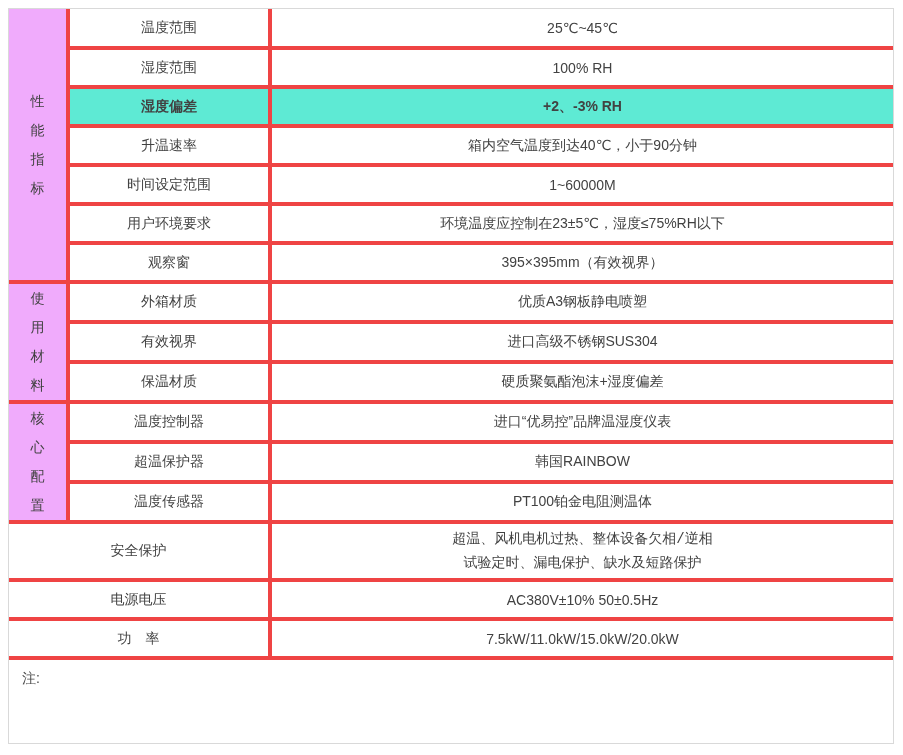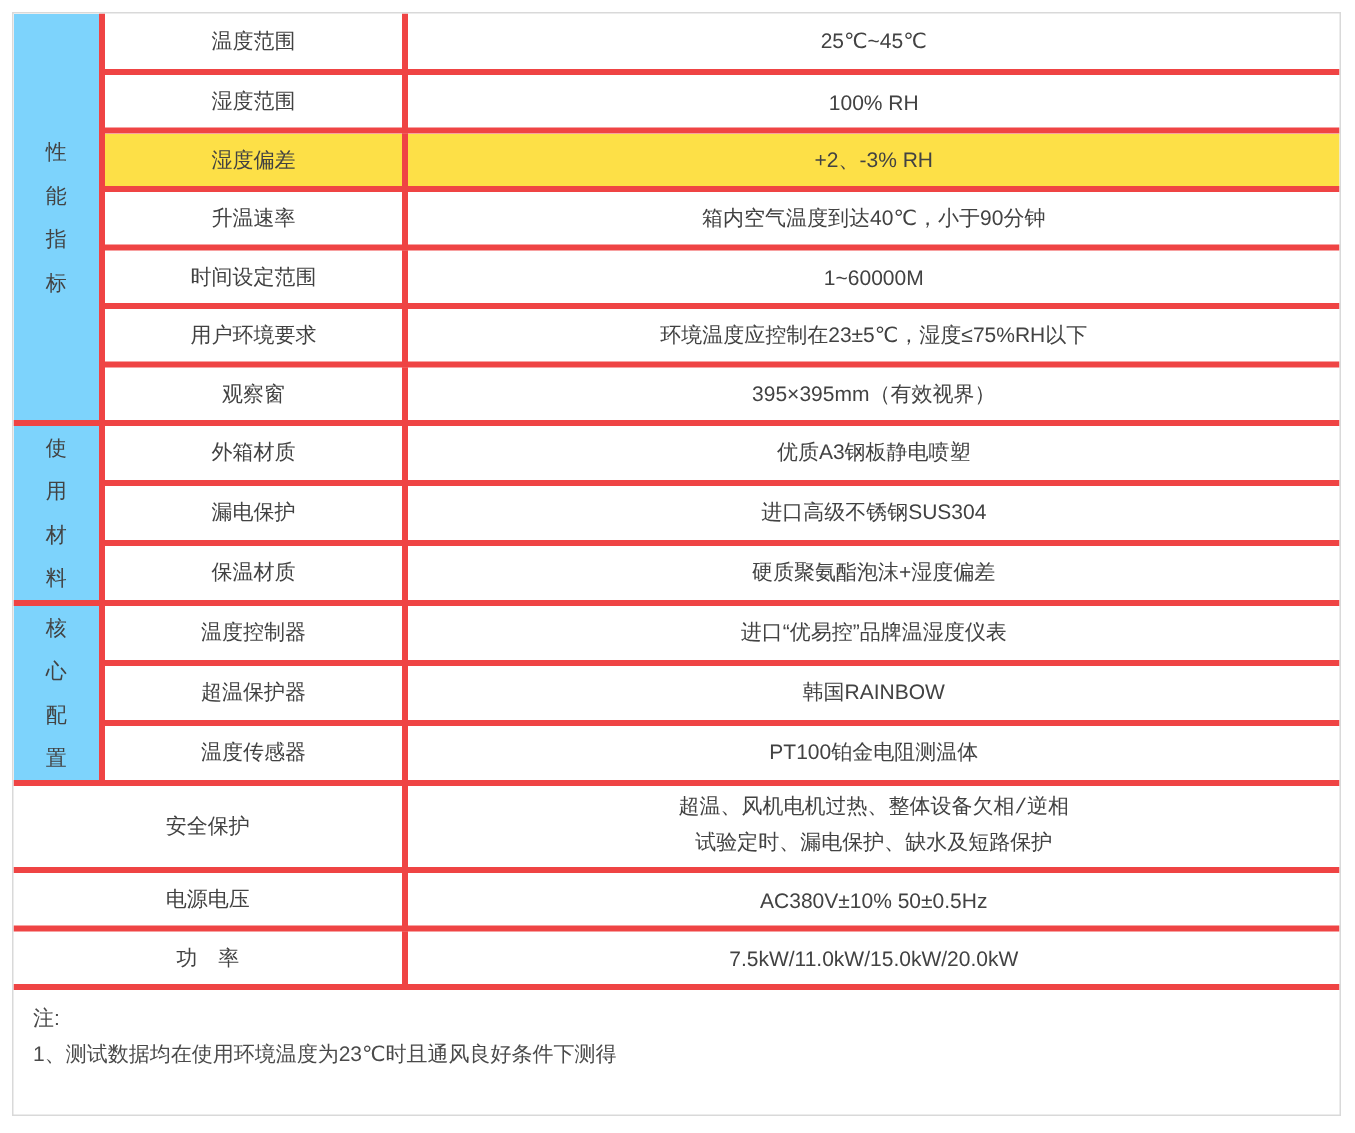--- a/index.html
+++ b/index.html
@@ -42,32 +42,32 @@
     white-space: nowrap;
   }
   
   table.spec tr td:first-child { border-left: none; }
   table.spec tr td:last-child  { border-right: none; }
   table.spec tr:first-child td { border-top: none; }
 
   table.spec tr.r    { height: 39px; }
   table.spec tr.tall { height: 58px; }
 
-  td.cat { background: #7dd3fc; padding: 0; }
+  td.cat { background: #f0abfc; padding: 0; }
   .cat-text {
     width: 16px;
     margin: 0 auto;
     line-height: 29px;
     word-break: break-all;
     white-space: normal;
     letter-spacing: 0;
     color: #424242;
     font-size: 14px;
   }
-  tr.shaded td.param, tr.shaded td.value { background: #fde047; }
+  tr.shaded td.param, tr.shaded td.value { background: #5eead4; font-weight: bold; }
   td.value .vline { line-height: 24px; font-family: Liberation Mono, monospace; }
   .notes {
     padding: 7px 13px 0 13px;
     font-size: 14px;
     color: #4a4a4a;
     line-height: 23.5px;
   }
 </style>
 </head>
 <body>
@@ -116,21 +116,21 @@
         </tr>
 
         <tr class="r">
           <td class="cat" rowspan="3">
             <div class="cat-text">使用材料</div>
           </td>
           <td class="param">外箱材质</td>
           <td class="value">优质A3钢板静电喷塑</td>
         </tr>
         <tr class="r">
-          <td class="param">漏电保护</td>
+          <td class="param">有效视界</td>
           <td class="value">进口高级不锈钢SUS304</td>
         </tr>
         <tr class="r">
           <td class="param">保温材质</td>
           <td class="value">硬质聚氨酯泡沫+湿度偏差</td>
         </tr>
 
         <tr class="r">
           <td class="cat" rowspan="3">
             <div class="cat-text">核心配置</div>
@@ -160,17 +160,16 @@
         </tr>
         <tr class="r">
           <td class="param" colspan="2">功　率</td>
           <td class="value">7.5kW/11.0kW/15.0kW/20.0kW</td>
         </tr>
       </tbody>
     </table>
 
     <div class="notes">
       <div>注:</div>
-      <div>1、测试数据均在使用环境温度为23℃时且通风良好条件下测得</div>
     </div>
 
   </div>
 </div>
 
 </body></html>

